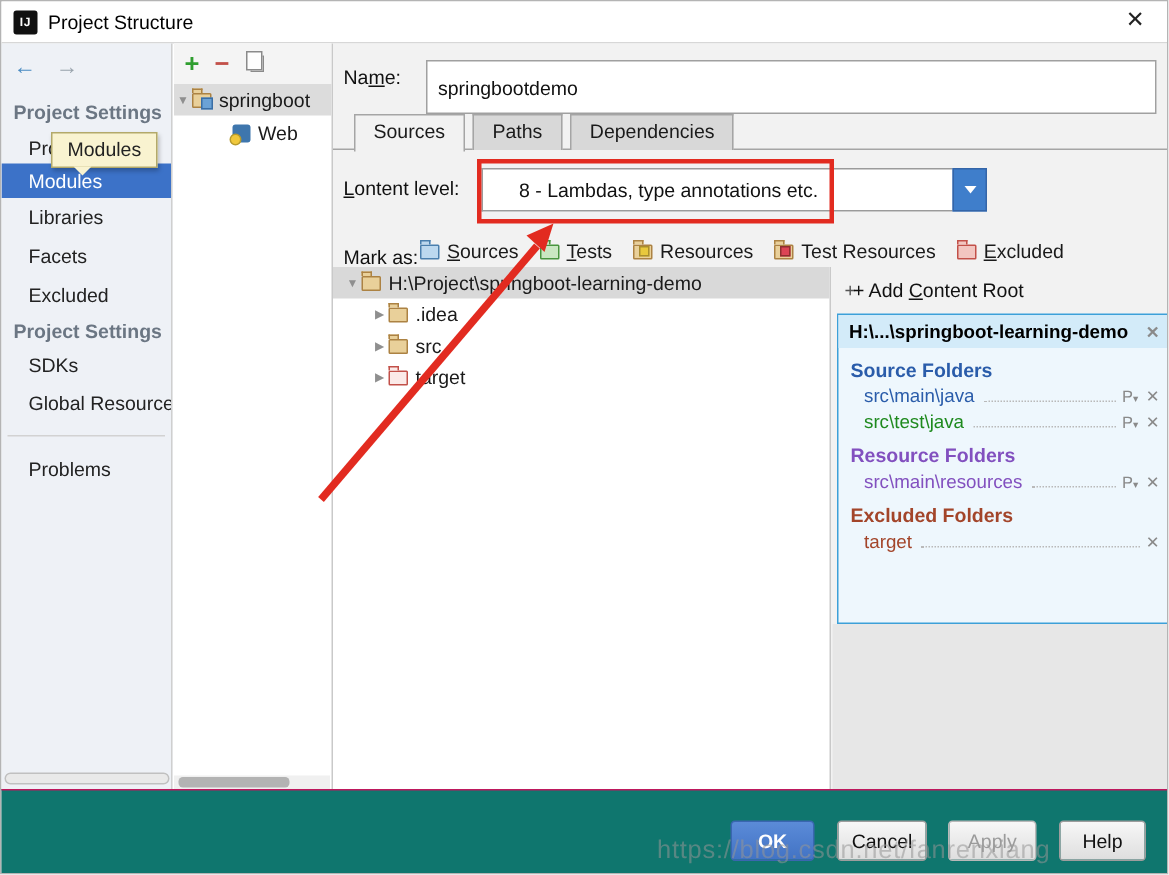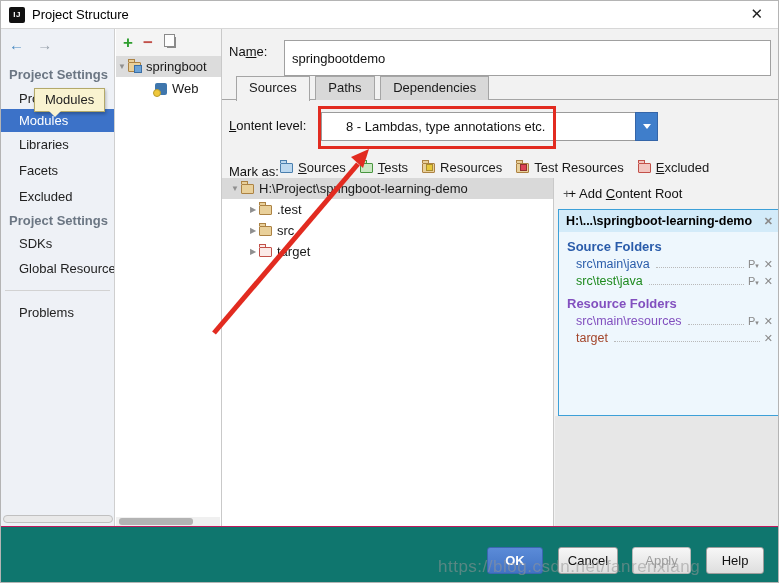--- a/index.html
+++ b/index.html
@@ -210,21 +210,21 @@
       <div class="tree-row sel">
         <span class="pad1"></span>
         <span class="twisty">▼</span>
         <span class="fold"></span>
         <span style="white-space:nowrap">H:\Project\springboot-learning-demo</span>
       </div>
       <div class="tree-row">
         <span class="pad2"></span>
         <span class="twisty">▶</span>
         <span class="fold"></span>
-        <span>.test</span>
+        <span>.idea</span>
       </div>
       <div class="tree-row">
         <span class="pad2"></span>
         <span class="twisty">▶</span>
         <span class="fold"></span>
         <span>src</span>
       </div>
       <div class="tree-row">
         <span class="pad2"></span>
         <span class="twisty">▶</span>
@@ -259,20 +259,21 @@
       </div>
 
       <div class="grp-title c-res">Resource Folders</div>
       <div class="grp-item">
         <span class="c-res">src\main\resources</span>
         <span class="leader"></span>
         <span class="pbadge"><span>P</span><span class="dn">▾</span></span>
         <span class="xs">✕</span>
       </div>
 
+      <div class="grp-title c-exc">Excluded Folders</div>
       <div class="grp-item">
         <span class="c-exc">target</span>
         <span class="leader"></span>
         <span class="xs">✕</span>
       </div>
     </div>
 
     <div class="below-card"></div>
   </div>
 

